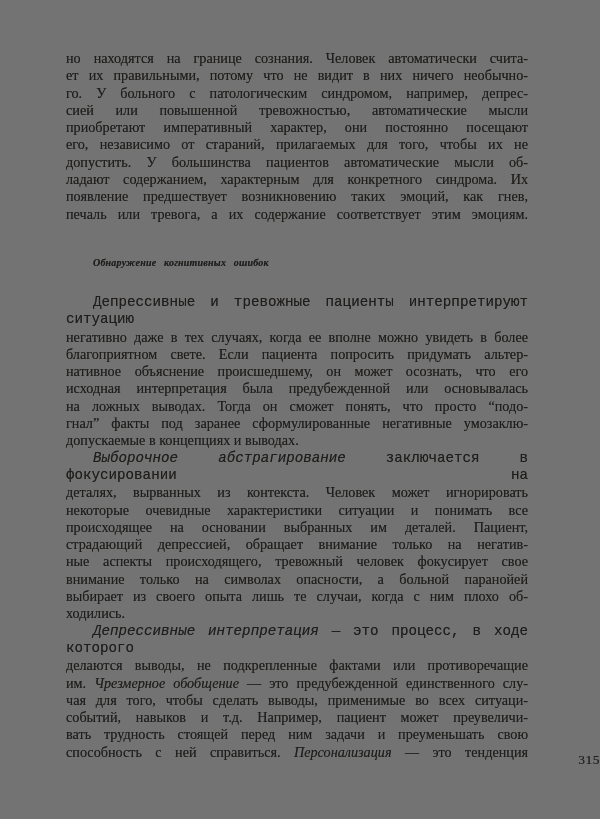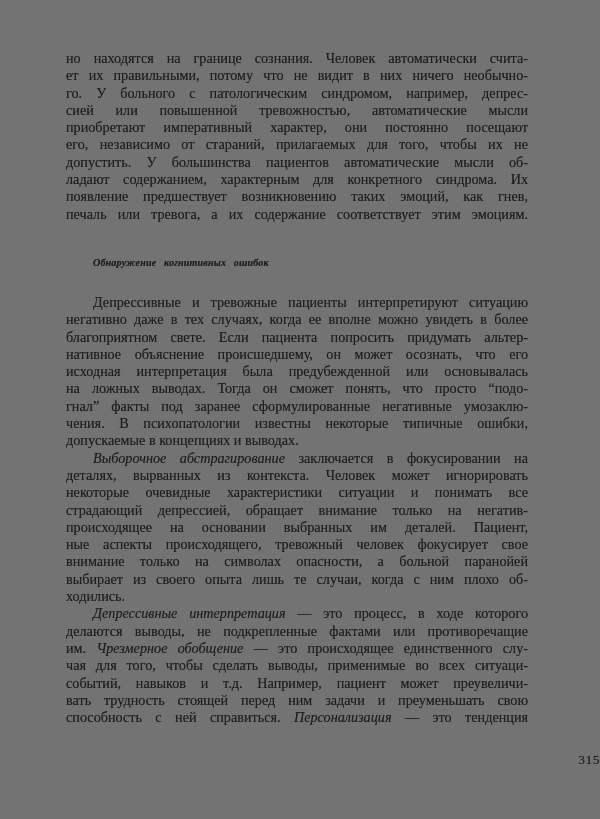--- a/index.html
+++ b/index.html
@@ -30,20 +30,21 @@
     text-align-last: justify;
     white-space: normal;
     text-shadow: 0 0 0.4px rgba(20,18,15,0.55);
   }
   .line.no-stretch {
     text-align-last: left;
     font-family: Liberation Serif, serif;
   }
   .para.indent .line:first-child {
     text-indent: 27px;
+    font-family: Liberation Mono, monospace;
   }
   .it { font-style: italic; }
   .heading {
     font-weight: bold;
     font-style: italic;
     font-size: 10px;
     line-height: 19px;
     margin: 30px 0 22px 0;
     padding-left: 27px;
     word-spacing: 5px;
@@ -83,38 +84,37 @@
     <h2 class="heading">Обнаружение когнитивных ошибок</h2>
     <div id="paras-bottom">
         <div class="para indent">
           <div class="line"><span>Депрессивные и тревожные пациенты интерпретируют ситуацию</span></div>
           <div class="line"><span>негативно даже в тех случаях, когда ее вполне можно увидеть в более</span></div>
           <div class="line"><span>благоприятном свете. Если пациента попросить придумать альтер-</span></div>
           <div class="line"><span>нативное объяснение происшедшему, он может осознать, что его</span></div>
           <div class="line"><span>исходная интерпретация была предубежденной или основывалась</span></div>
           <div class="line"><span>на ложных выводах. Тогда он сможет понять, что просто “подо-</span></div>
           <div class="line"><span>гнал” факты под заранее сформулированные негативные умозаклю-</span></div>
-          <div class="line"><span>чения. В психопатологии известны некоторые типичные ошибки,</span></div>
           <div class="line no-stretch"><span>допускаемые в концепциях и выводах.</span></div>
         </div>
         <div class="para indent">
           <div class="line"><span class="it">Выборочное абстрагирование</span><span> заключается в фокусировании на</span></div>
           <div class="line"><span>деталях, вырванных из контекста. Человек может игнорировать</span></div>
           <div class="line"><span>некоторые очевидные характеристики ситуации и понимать все</span></div>
+          <div class="line"><span>происходящее на основании выбранных им деталей. Пациент,</span></div>
           <div class="line"><span>страдающий депрессией, обращает внимание только на негатив-</span></div>
-          <div class="line"><span>происходящее на основании выбранных им деталей. Пациент,</span></div>
           <div class="line"><span>ные аспекты происходящего, тревожный человек фокусирует свое</span></div>
           <div class="line"><span>внимание только на символах опасности, а больной паранойей</span></div>
           <div class="line"><span>выбирает из своего опыта лишь те случаи, когда с ним плохо об-</span></div>
           <div class="line no-stretch"><span>ходились.</span></div>
         </div>
         <div class="para indent">
           <div class="line"><span class="it">Депрессивные интерпретация</span><span> — это процесс, в ходе которого</span></div>
           <div class="line"><span>делаются выводы, не подкрепленные фактами или противоречащие</span></div>
-          <div class="line"><span>им. </span><span class="it">Чрезмерное обобщение</span><span> — это происходящее единственного слу-</span></div>
+          <div class="line"><span>им. </span><span class="it">Чрезмерное обобщение</span><span> — это предубежденной единственного слу-</span></div>
           <div class="line"><span>чая для того, чтобы сделать выводы, применимые во всех ситуаци-</span></div>
           <div class="line"><span>событий, навыков и т.д. Например, пациент может преувеличи-</span></div>
           <div class="line"><span>вать трудность стоящей перед ним задачи и преуменьшать свою</span></div>
           <div class="line"><span>способность с ней справиться. </span><span class="it">Персонализация</span><span> — это тенденция</span></div>
         </div>
       </div>
   </main>
   <div class="folio">315</div>
 </div>
 

